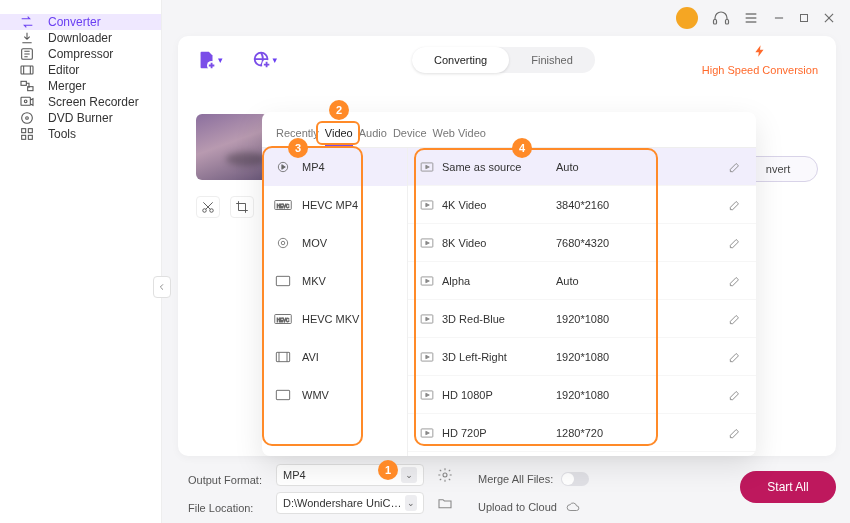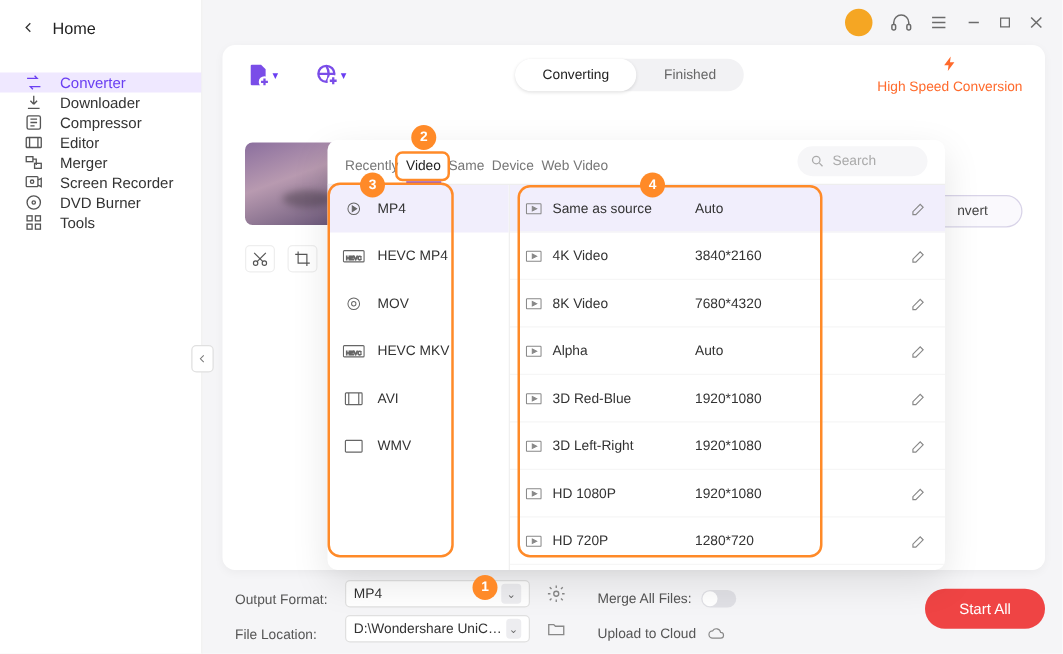--- a/index.html
+++ b/index.html
@@ -79,21 +79,21 @@
 .bottom { position: absolute; left: 178px; bottom: 10px; width: 658px; height: 48px; display: flex; flex-direction: column; justify-content: center; gap: 6px; padding-left: 10px; font-size: 11px; color: #555; }
 .bottom-row { display: flex; align-items: flex-end; gap: 10px; }
 .bottom-row .label { width: 78px; color: #555; }
 .dropdown { height: 22px; width: 148px; background: #fff; border: 1px solid #e0e0e0; border-radius: 4px; display: flex; align-items: center; padding: 0 6px; font-size: 11px; color: #333; position: relative; }
 .dropdown .caret { margin-left: auto; font-size: 9px; color: #666; background:#ededf0; width:16px; height:16px; display:flex; align-items:center; justify-content:center; border-radius:3px; }
 .round-icon { width:22px; height:22px; display:flex; align-items:center; justify-content:center; color:#888; }
 .merge { display:flex; align-items:center; gap:8px; margin-left: 12px; }
 .toggle { width:28px; height:14px; background:#e0e0e5; border-radius:7px; position:relative; }
 .toggle::after { content:""; position:absolute; left:1px; top:1px; width:12px; height:12px; background:#fff; border-radius:50%; }
 .upload-cloud { display:flex; align-items:center; gap:8px; margin-left: 12px; }
-.start-all { position:absolute; right:14px; bottom:20px; width:96px; height:32px; background:#ef4444; color:#fff; border-radius:16px; display:flex; align-items:center; justify-content:center; font-size:12px; }
+.start-all { position:absolute; right:14px; bottom:20px; width:96px; height:32px; background:#be185d; color:#fff; border-radius:16px; display:flex; align-items:center; justify-content:center; font-size:12px; }
 
 svg { display:block; }
 </style>
 </head>
 <body>
 
 <div class="title-bar">
   <div class="avatar"></div>
   <span class="icon">
     <svg width="18" height="18" viewBox="0 0 24 24" fill="none" stroke="currentColor" stroke-width="1.6">
@@ -121,28 +121,20 @@
   </span>
   <span class="win-btn">
     <svg width="14" height="14" viewBox="0 0 24 24" stroke="currentColor" stroke-width="2">
         <line x1="5" y1="5" x2="19" y2="19"></line>
         <line x1="19" y1="5" x2="5" y2="19"></line>
       </svg>
   </span>
 </div>
 
 <div class="sidebar">
-  <div class="sidebar-head">
-    <span class="chevron">
-      <svg width="10" height="12" viewBox="0 0 24 24" fill="none" stroke="currentColor" stroke-width="2.5">
-          <polyline points="15 4 7 12 15 20"></polyline>
-        </svg>
-    </span>
-    <span class="title">Home</span>
-  </div>
   <div class="sidebar-items">
     <div class="sidebar-item active">
       <span class="sb-icon">
           <svg width="16" height="16" viewBox="0 0 24 24" fill="none" stroke="currentColor" stroke-width="1.6">
             <path d="M4 7h12l-3-3M20 17H8l3 3"></path>
           </svg>
         </span>
       <span>Converter</span>
     </div>
     <div class="sidebar-item">
@@ -276,30 +268,23 @@
 
   <div class="convert-btn">
       <span>nvert</span>
     </div>
 </div>
 
 <div class="fmt-popup">
   <div class="fmt-tabs">
     <div class="fmt-tab">Recently</div>
     <div class="fmt-tab active fmt-video-tab-wrap">Video</div>
-    <div class="fmt-tab">Same</div>
+    <div class="fmt-tab">Audio</div>
     <div class="fmt-tab">Device</div>
     <div class="fmt-tab">Web Video</div>
-    <div class="fmt-search">
-      <svg width="12" height="12" viewBox="0 0 24 24" fill="none" stroke="currentColor" stroke-width="2">
-          <circle cx="10" cy="10" r="6"></circle>
-          <line x1="15" y1="15" x2="20" y2="20"></line>
-        </svg>
-      <span>Search</span>
-    </div>
   </div>
   <div class="fmt-body">
     <div class="fmt-left">
       <div class="fmt-left-row selected">
         <span class="fmt-ico">
             <svg width="16" height="14" viewBox="0 0 24 24" fill="none" stroke="#666" stroke-width="1.4">
               <circle cx="12" cy="12" r="8"></circle>
               <polygon points="10,8 16,12 10,16" fill="#666"></polygon>
             </svg>
           </span>
@@ -315,20 +300,28 @@
         <span>HEVC MP4</span>
       </div>
       <div class="fmt-left-row">
         <span class="fmt-ico">
             <svg width="16" height="14" viewBox="0 0 24 24" fill="none" stroke="#666" stroke-width="1.4">
               <circle cx="12" cy="12" r="8"></circle>
               <circle cx="12" cy="12" r="3"></circle>
             </svg>
           </span>
         <span>MOV</span>
+      </div>
+      <div class="fmt-left-row">
+        <span class="fmt-ico">
+            <svg width="16" height="12" viewBox="0 0 24 18" fill="none" stroke="#666" stroke-width="1.4">
+              <rect x="2" y="2" width="20" height="14" rx="1"></rect>
+            </svg>
+          </span>
+        <span>MKV</span>
       </div>
       <div class="fmt-left-row">
         <span class="fmt-ico">
             <svg width="18" height="12" viewBox="0 0 24 16" fill="none" stroke="#666" stroke-width="1.2">
               <rect x="1" y="2" width="22" height="12" rx="1"></rect>
               <text x="12" y="12" font-size="6" text-anchor="middle" fill="#666">HEVC</text>
             </svg>
           </span>
         <span>HEVC MKV</span>
       </div>

